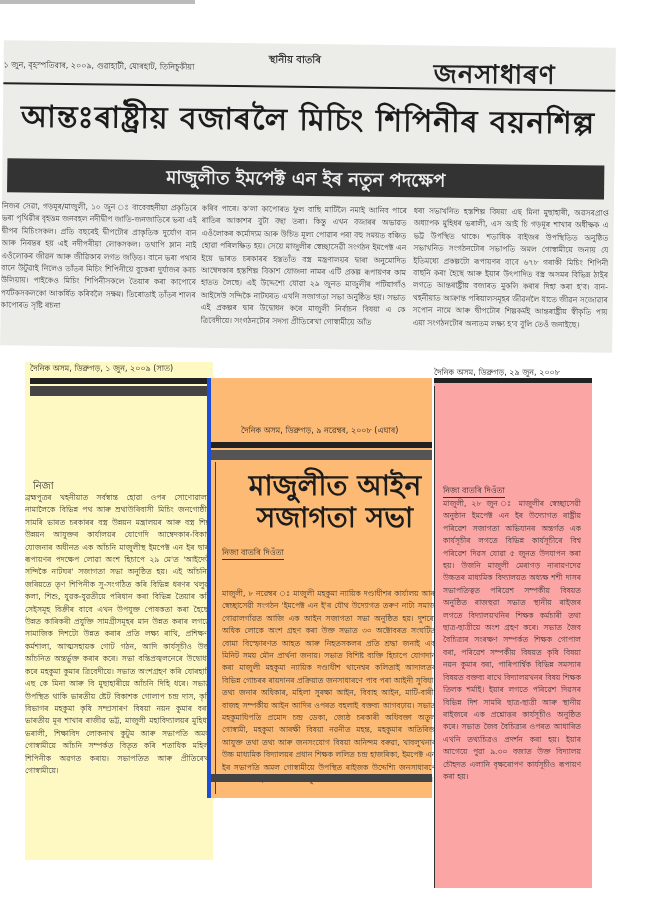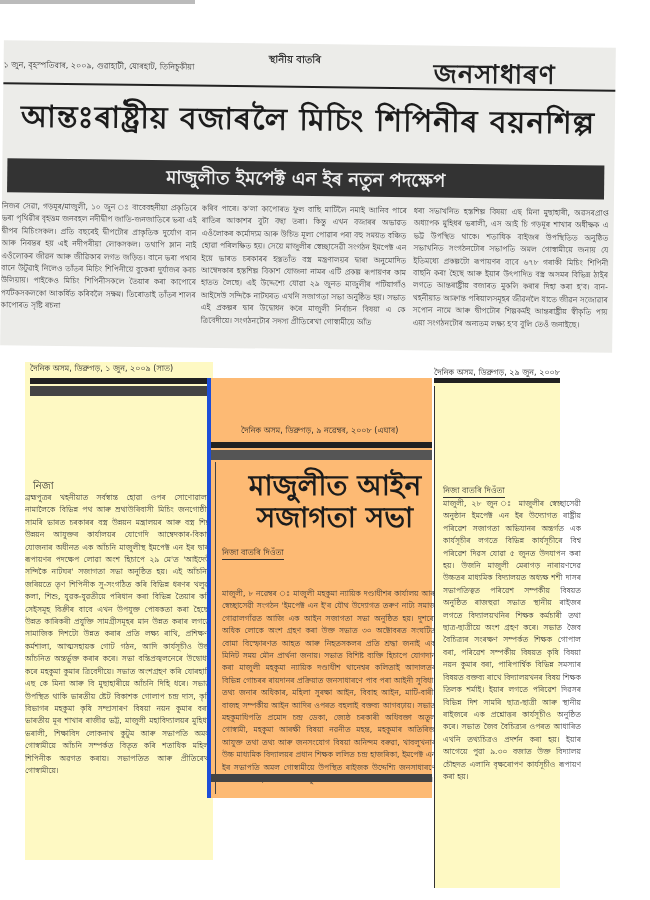--- a/index.html
+++ b/index.html
@@ -28,21 +28,21 @@
   .c2 .col { left:0; top:130px; width:186px; height:360px; }
   .c3 { left:207px; top:378px; width:225px; height:420px; background:#fdba74; border-left:4px solid #1d4ed8; }
   .c3 .dateline { position:absolute; left:30px; top:46px; font-size:8px; }
   .c3 .bar { position:absolute; left:0; right:0; top:64px; height:6px; background:#222; }
   .c3 .bar2 { position:absolute; left:0; right:0; top:72px; height:10px; background:#555; }
   .c3 .box { position:absolute; left:4px; top:84px; right:0; bottom:4px; border-left:1px solid #444; }
   .c3 .headline { position:absolute; left:24px; top:8px; width:190px; font-size:28px; font-weight:bold; text-align:center; line-height:32px; color:#1c1c1c; }
   .c3 .byline { position:absolute; left:6px; top:84px; font-size:8px; border-bottom:1px solid #333; }
   .c3 .col { left:6px; top:98px; width:214px; height:200px;margin-top:28px; }
   .c3 .footbar { position:absolute; left:0; right:0; top:396px; height:8px; background:#444; }
-  .c4 { left:434px; top:378px; width:126px; height:510px; background:#fef9c3; }
+  .c4 { left:434px; top:378px; width:158px; height:510px; background:#fca5a5; }
   .c4 .dateline { position:absolute; left:0; top:-12px; font-size:8px; }
   .c4 .bar { position:absolute; left:0; right:0; top:0; height:5px; background:#222; }
   .c4 .box { position:absolute; left:0; top:8px; right:0; bottom:0; border-left:1px solid #333; }
   .c4 .headline { position:absolute; left:20px; top:18px; width:120px; font-size:16px; font-weight:bold; text-align:center; line-height:26px; color:#1c1c1c; }
   .c4 .byline { position:absolute; left:8px; top:98px; font-size:8px; border-bottom:1px solid #333; }
   .c4 .col { left:8px; top:112px; width:138px; height:390px; }
 </style>
 </head>
 <body>
 

